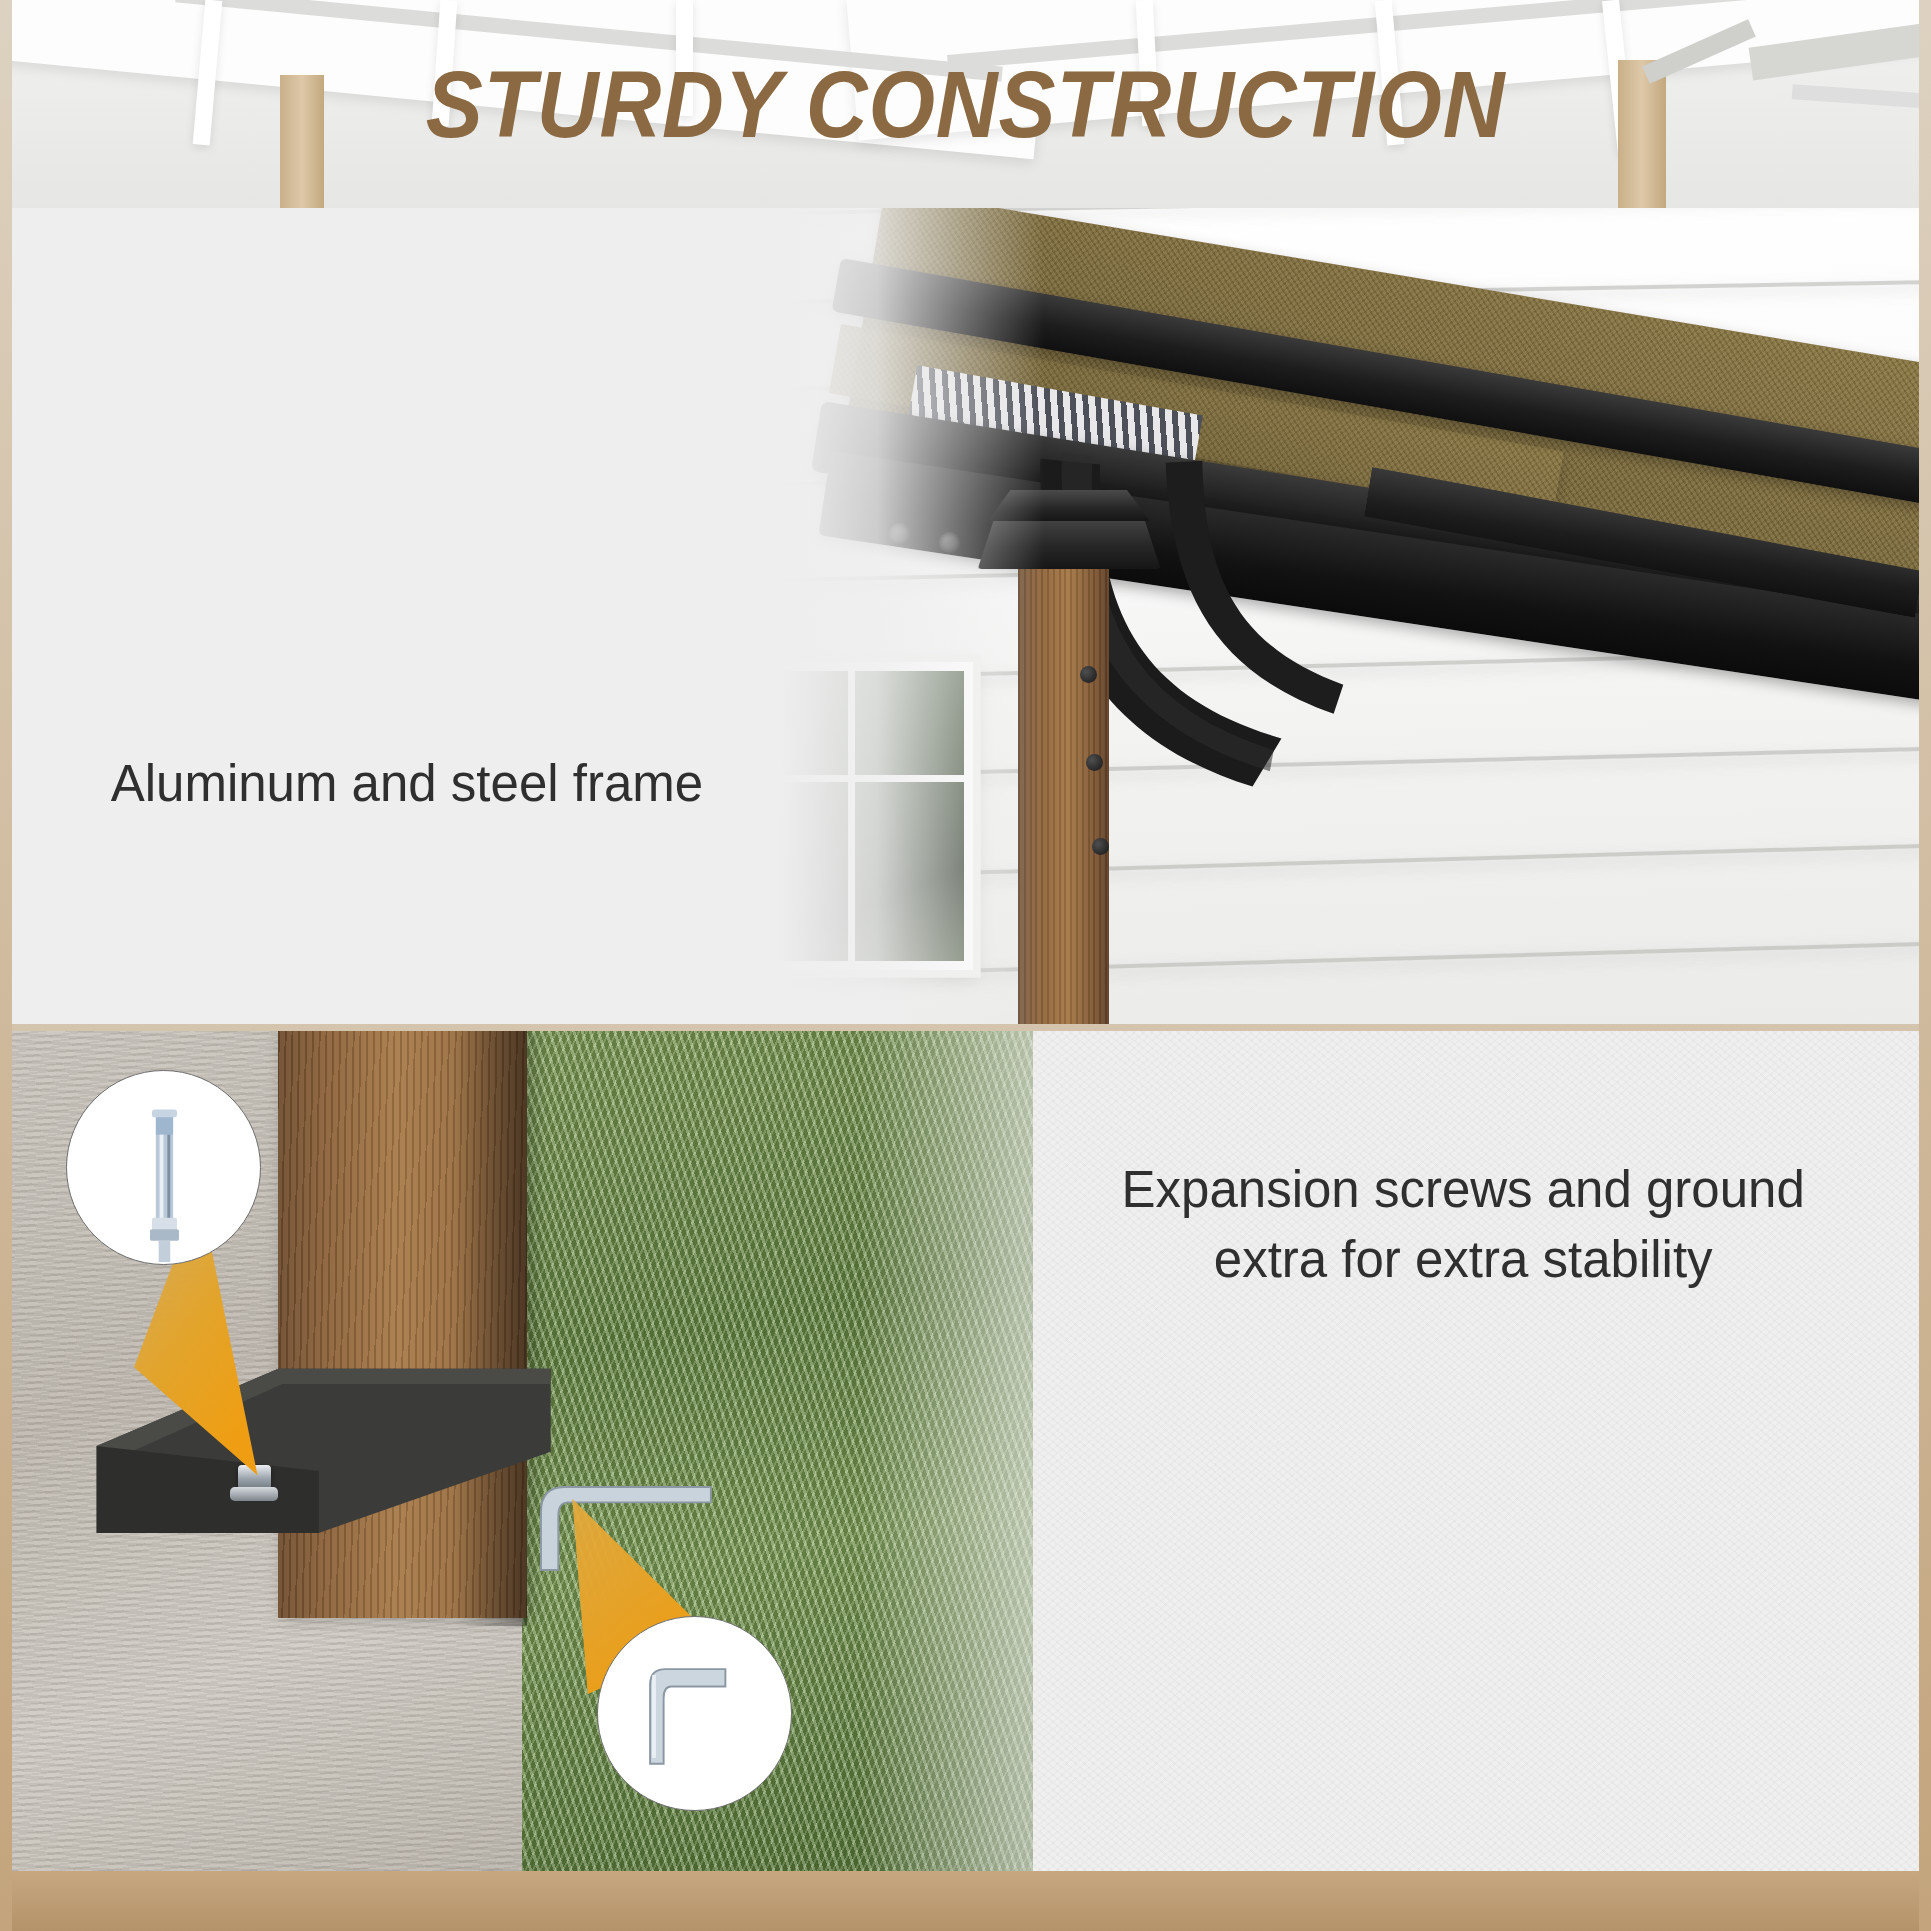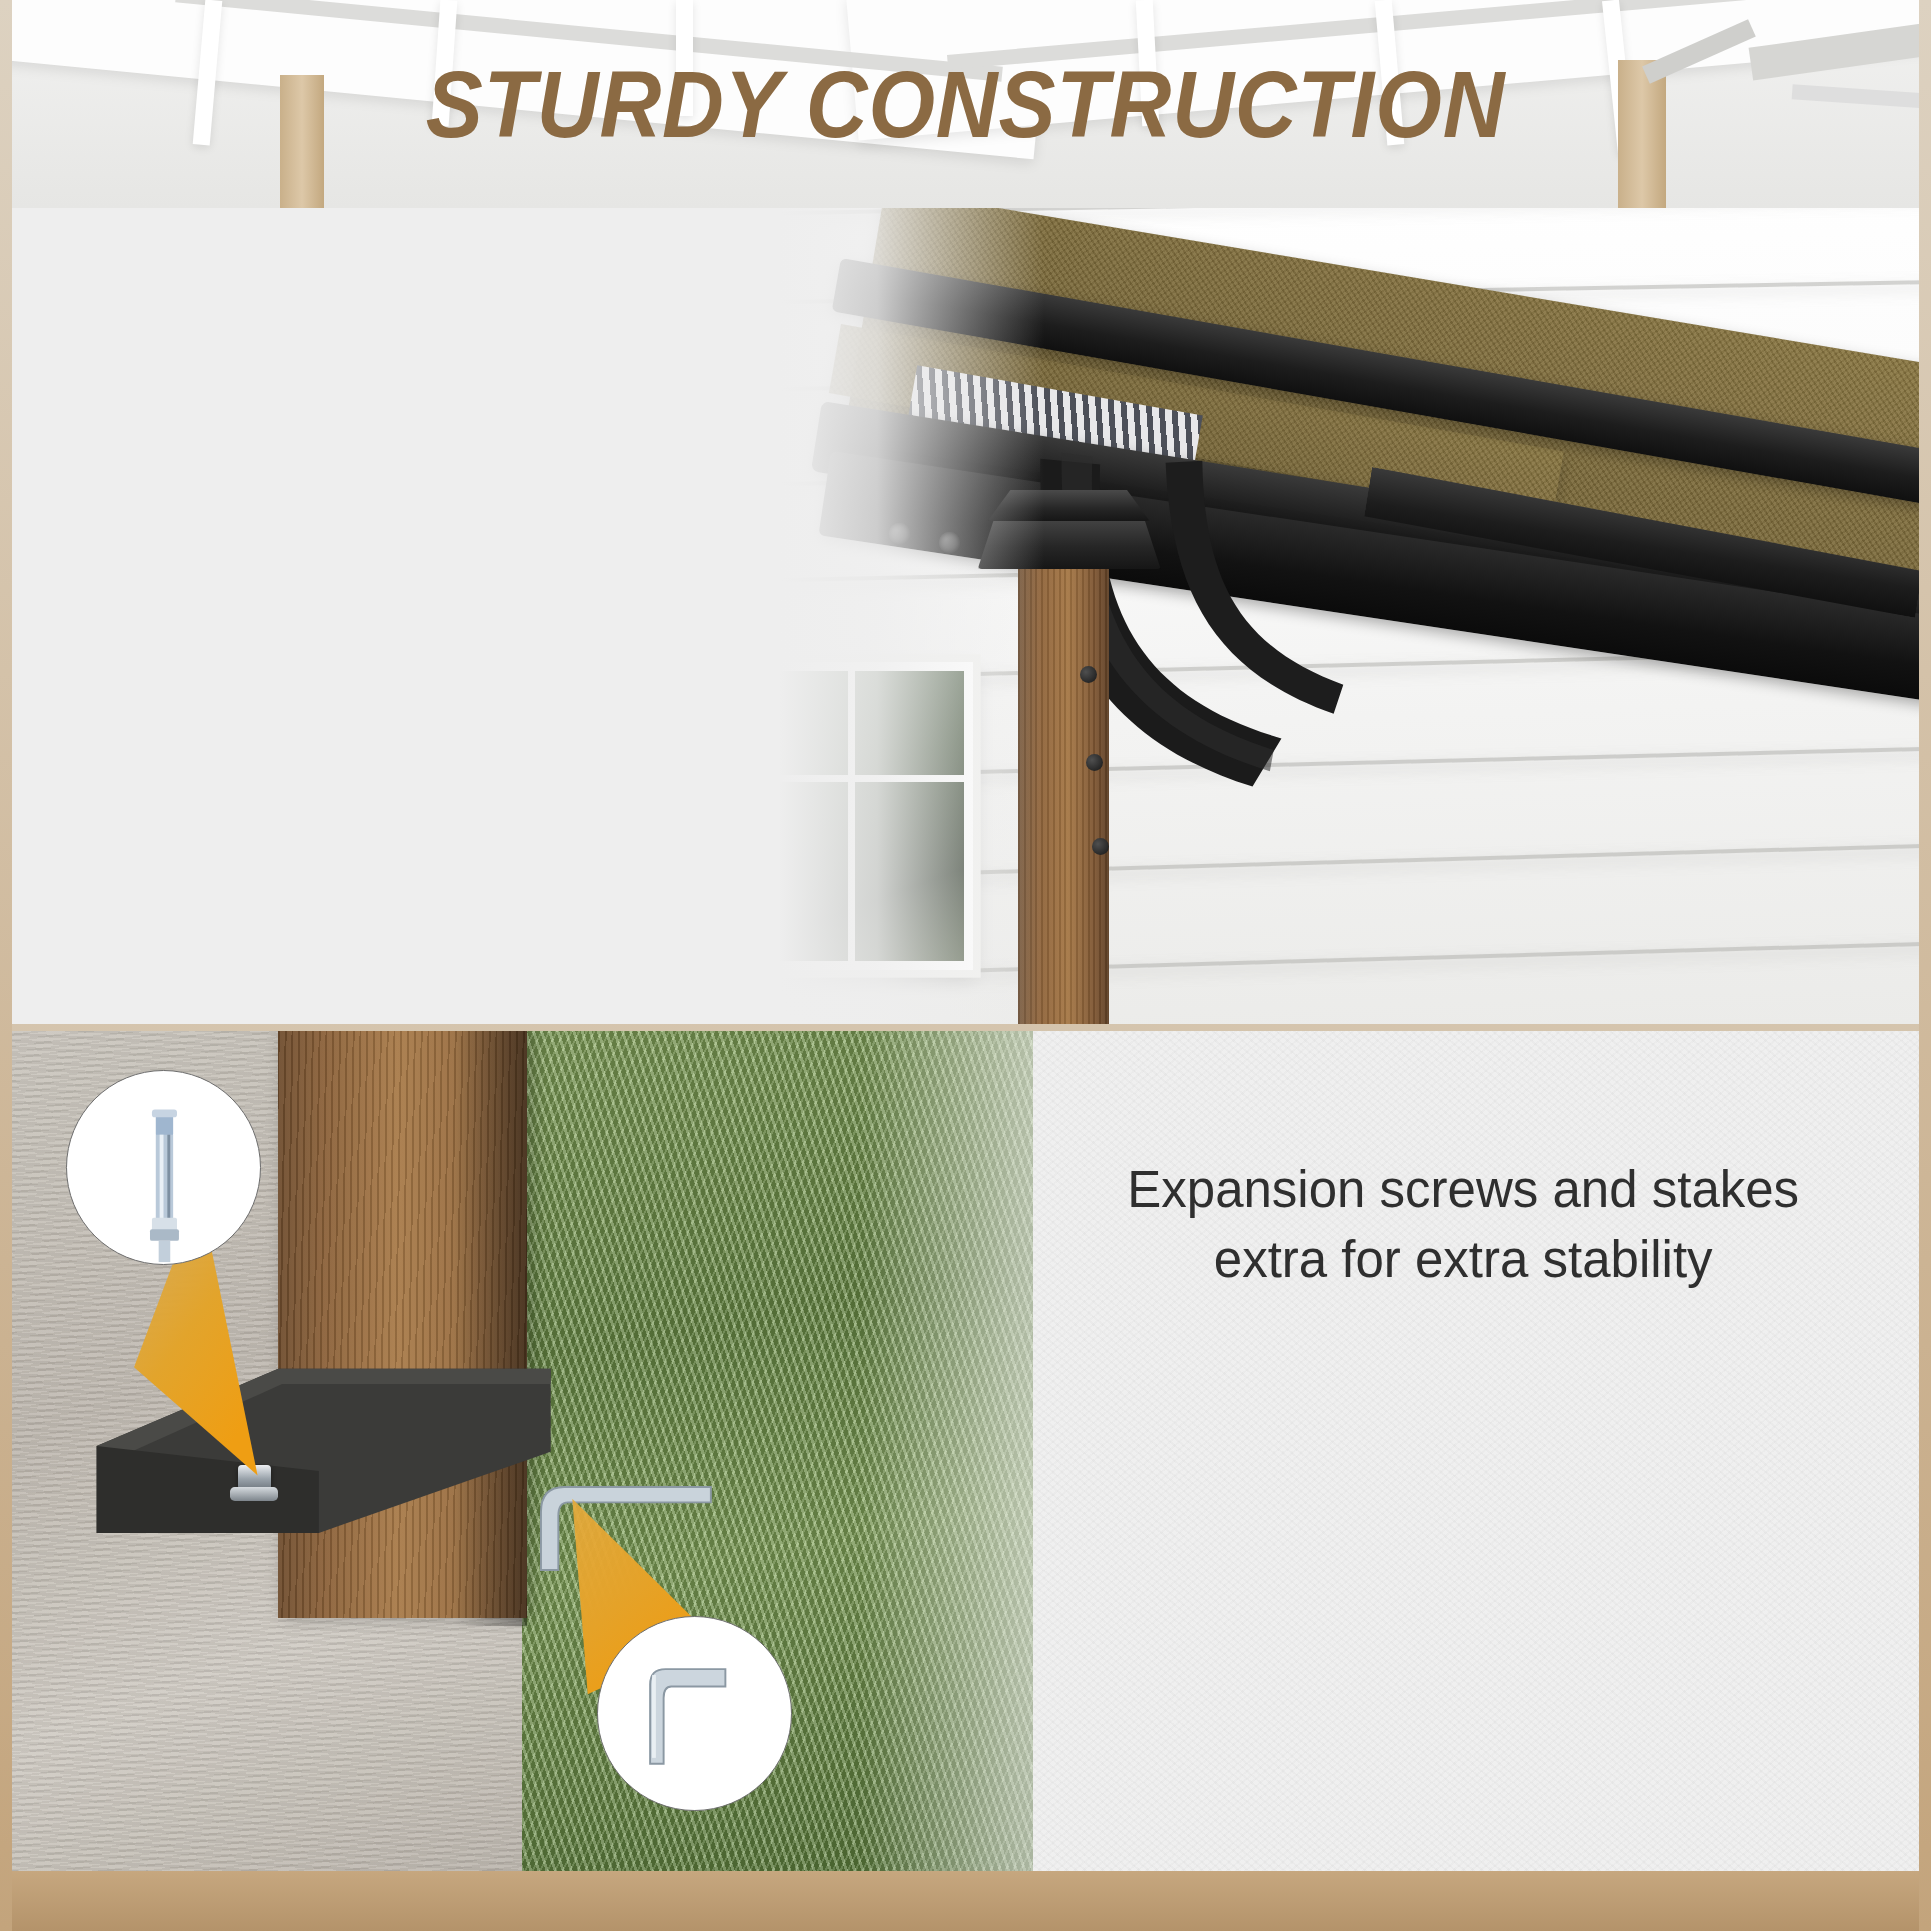--- a/index.html
+++ b/index.html
@@ -274,20 +274,21 @@
       <div class="beam" style="left:676px;top:259px;width:560px;height:64px;transform:rotate(9deg);transform-origin:left top;
                   clip-path:polygon(0 0,100% 26%,100% 100%,0 78%);"></div>
       <svg style="position:absolute;left:431px;top:247px;width:309px;height:309px;overflow:visible;" viewBox="0 0 320 320" width="309" height="309">
         <path d="M 40,8 C 46,150 96,226 214,268 L 224,238 C 122,200 80,138 78,6 Z" fill="#1d1d1d"></path>
       </svg>
 
       <div class="fade-left"></div>
     </div>
 
     <div class="text-upper">
+      <div>Aluminum and steel frame</div>
     </div>
   </div>
 
   <div class="panel-lower">
 
     <div class="concrete"></div>
     <div class="grass"></div>
     <div class="grass-fade"></div>
     <div class="paper"></div>
 
@@ -347,21 +348,21 @@
     </svg>
 
     <div class="callout-circle" style="left:587px;top:585px;width:193px;height:193px;">
       <svg width="193" height="193" viewBox="0 0 200 200">
         <path d="M 54,70 q 0,-16 16,-16 L 132,54 L 132,72 L 76,72 q -8,0 -8,12 L 68,152 L 54,152 Z" fill="#ccd6de" stroke="#8b98a3" stroke-width="2"></path>
         <rect x="56" y="60" width="4" height="86" fill="#f0f5f8" opacity=".8"></rect>
       </svg>
     </div>
 
     <div class="text-lower" style="top:124px;">
-      <div>Expansion screws and stakes</div>
+      <div>Expansion screws and ground</div>
       <div>extra for extra stability</div>
     </div>
   </div>
 
   <div class="bottom-band"></div>
   <div class="side-band-l"></div>
   <div class="side-band-r"></div>
 
 </div>
 

